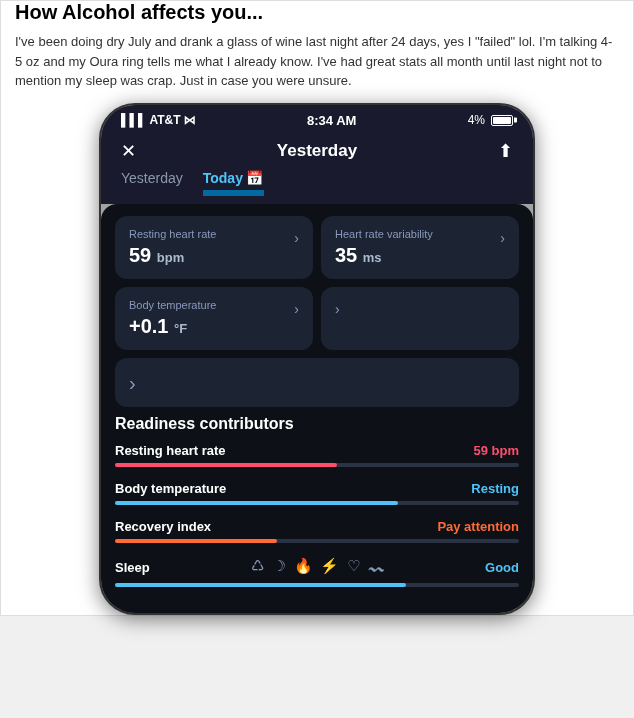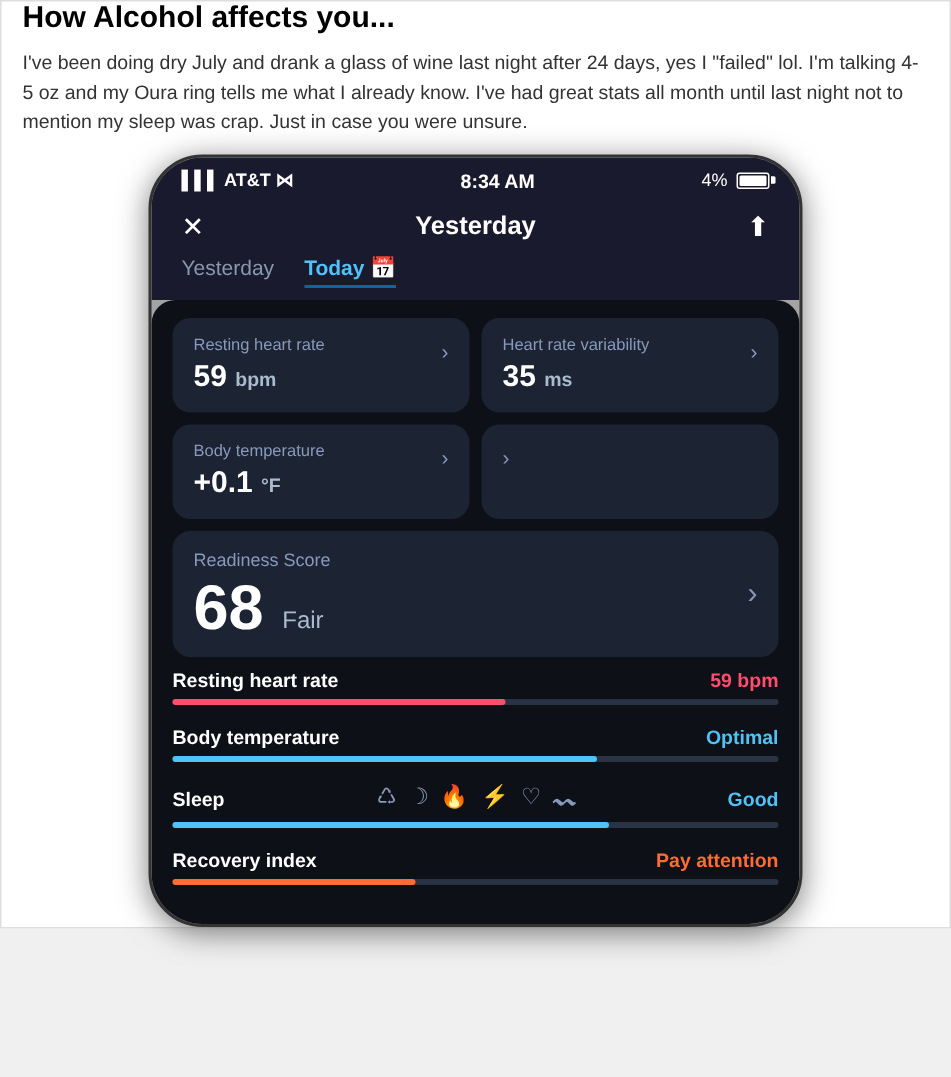--- a/index.html
+++ b/index.html
@@ -130,21 +130,21 @@
 
     .tab {
       font-size: 14px;
       color: #8899aa;
       padding-bottom: 4px;
       cursor: pointer;
     }
 
     .tab.active {
       color: #4fc3f7;
-      border-bottom: 2px solid #0369a1;
+      border-bottom: 6px solid #0369a1;
       font-weight: 600;
     }
 
     
     .app-content {
       background: #0d1117;
       padding: 12px 14px;
       border-radius: 16px;
     }
 
@@ -374,50 +374,54 @@
           <span class="metric-chevron">›</span>
         </div>
 
         <div class="metric-card">
           <span class="metric-chevron">›</span>
         </div>
 
       </div>
 
       <div class="readiness-score-card">
-        <div>
-          <div class="score-label">Readiness Score</div>
-          <div>
-            <span class="score-value">68</span>
-            <span class="score-qualifier">Fair</span>
-          </div>
-        </div>
         <span class="metric-chevron" style="font-size:20px;">›</span>
       </div>
 
       <div>
+        <div class="contributors-title">Readiness contributors</div>
 
         <div class="contributor-row">
           <div class="contributor-header">
             <span class="contributor-name">Resting heart rate</span>
             <span class="contributor-value red">59 bpm</span>
           </div>
           <div class="contributor-bar-bg">
             <div class="contributor-bar-fill bar-red" style="width:55%"></div>
           </div>
         </div>
 
 
         <div class="contributor-row">
           <div class="contributor-header">
             <span class="contributor-name">Body temperature</span>
-            <span class="contributor-value cyan">Optimal</span>
+            <span class="contributor-value cyan">Resting</span>
           </div>
           <div class="contributor-bar-bg">
             <div class="contributor-bar-fill bar-blue" style="width:70%"></div>
+          </div>
+        </div>
+
+        <div class="contributor-row">
+          <div class="contributor-header">
+            <span class="contributor-name">Recovery index</span>
+            <span class="contributor-value orange">Pay attention</span>
+          </div>
+          <div class="contributor-bar-bg">
+            <div class="contributor-bar-fill bar-orange" style="width:40%"></div>
           </div>
         </div>
 
         <div class="contributor-row">
           <div class="sleep-row">
             <span class="contributor-name">Sleep</span>
             <div class="sleep-icons">
               <span>♺</span>
               <span>☽</span>
               <span>🔥</span>
@@ -425,27 +429,17 @@
               <span>♡</span>
               <span>〰</span>
             </div>
             <span class="contributor-value cyan">Good</span>
           </div>
           <div class="contributor-bar-bg">
             <div class="contributor-bar-fill bar-blue" style="width:72%"></div>
           </div>
         </div>
 
-        <div class="contributor-row">
-          <div class="contributor-header">
-            <span class="contributor-name">Recovery index</span>
-            <span class="contributor-value orange">Pay attention</span>
-          </div>
-          <div class="contributor-bar-bg">
-            <div class="contributor-bar-fill bar-orange" style="width:40%"></div>
-          </div>
-        </div>
-
       </div>
     </div>
   </div>
 
 </div>
 
 </body></html>

